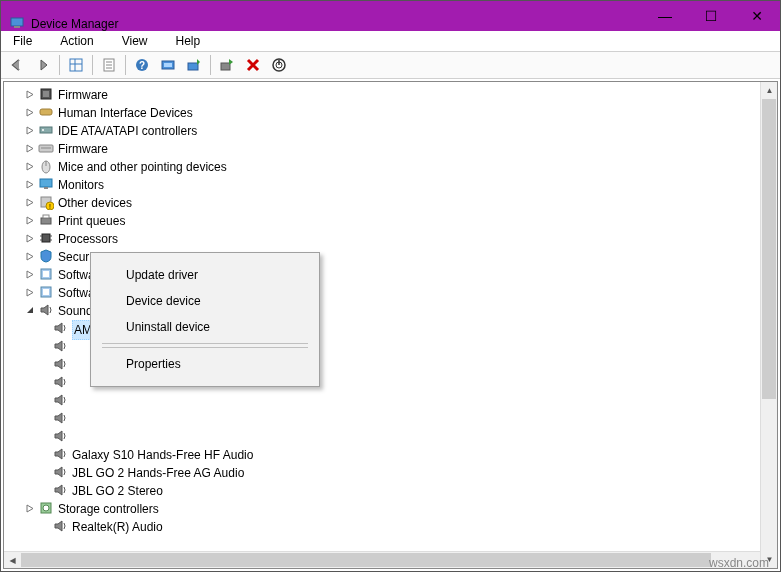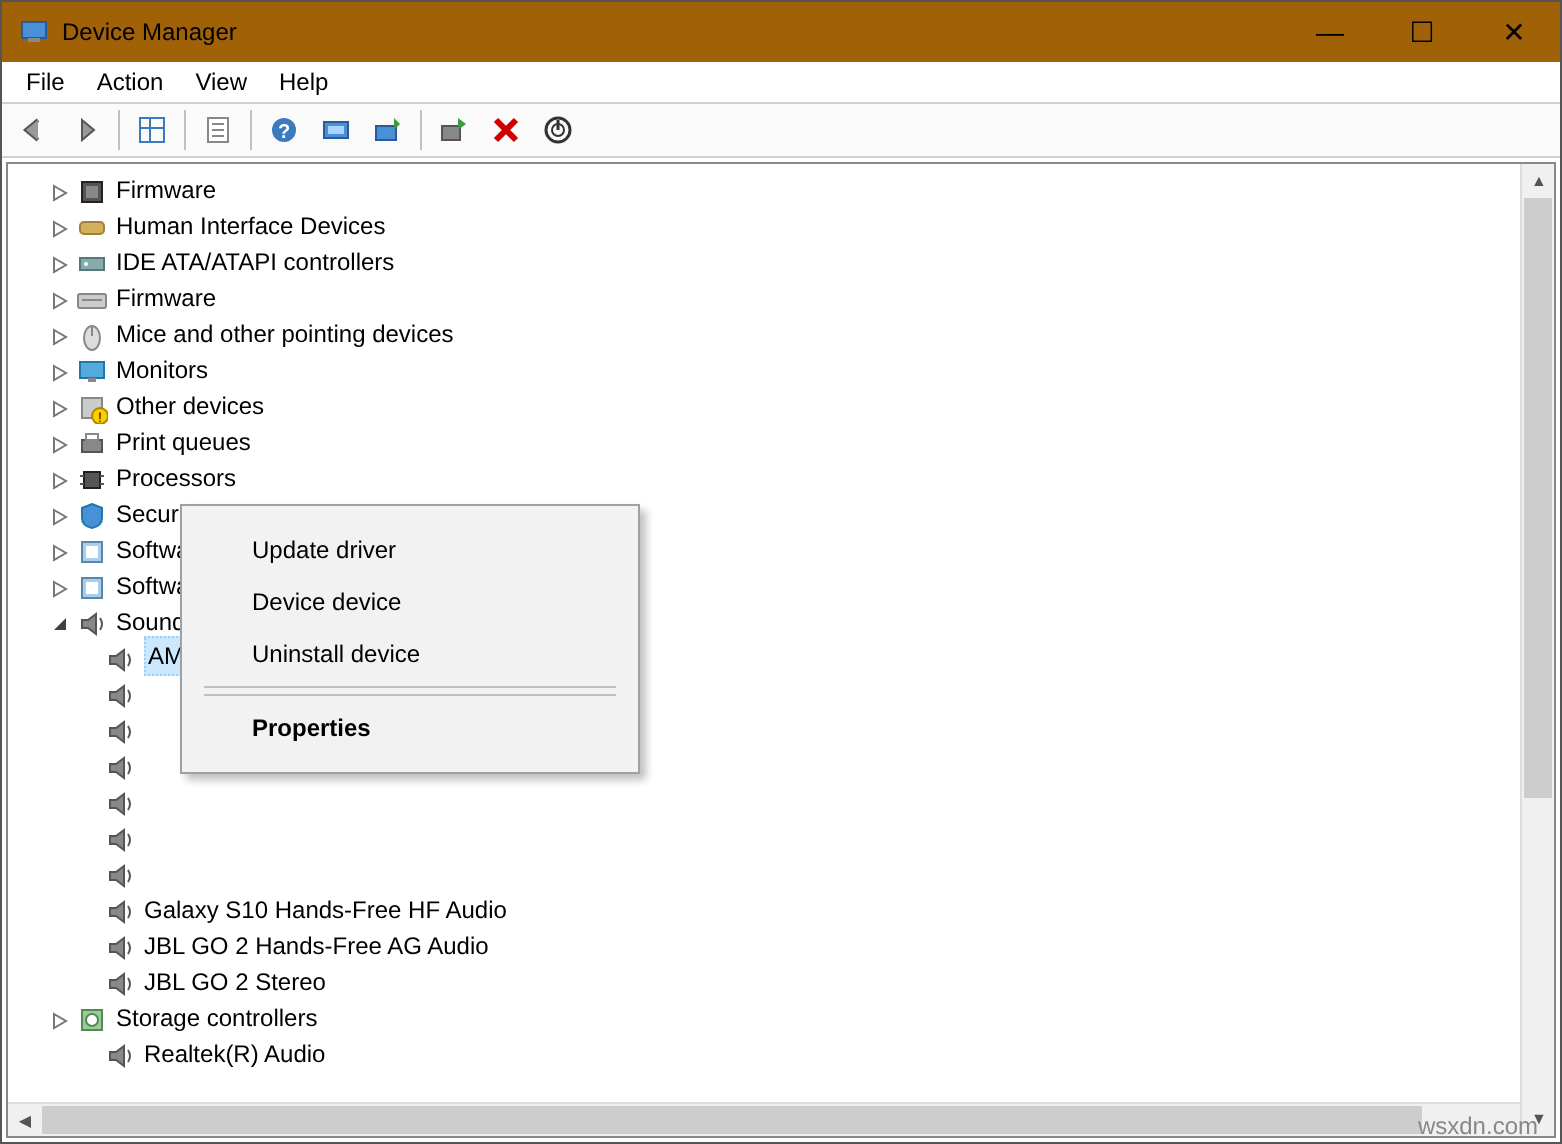--- a/index.html
+++ b/index.html
@@ -1,44 +1,44 @@
 <!DOCTYPE html>
 <html><head>
 <meta charset="utf-8">
 <style>
 * { box-sizing: border-box; margin: 0; padding: 0; }
 body { font-family: "Segoe UI", Tahoma, sans-serif; font-size: 12px; background: #fff; width: 781px; height: 572px; position: relative; overflow: hidden; }
 .window { border: 1px solid #555; width: 781px; height: 572px; display: flex; flex-direction: column; }
-.titlebar { height: 30px; display: flex; align-items: center; padding: 0 0 0 8px; background: #a16207; }
+.titlebar { height: 30px; display: flex; align-items: flex-end; padding: 0 0 0 8px; background: #a21caf; }
 .titlebar-icon { width: 16px; height: 16px; margin-right: 6px; }
 .titlebar-title { flex: 1; font-size: 12px; }
 .win-controls { display: flex; height: 100%; }
 .win-btn { width: 46px; height: 100%; display: flex; align-items: center; justify-content: center; font-size: 14px; font-family: Arial; }
-.menubar { height: 20px; display: flex; align-items: center; padding: 0 4px; gap: 0; }
+.menubar { height: 20px; display: flex; align-items: center; padding: 0 4px; gap: 12px; }
 .menu-item { padding: 2px 8px; }
 .toolbar { height: 28px; border-top: 1px solid #d0d0d0; border-bottom: 1px solid #d0d0d0; display: flex; align-items: center; padding: 0 4px; gap: 2px; background: #fafafa; }
 .tool-btn { width: 24px; height: 24px; display: flex; align-items: center; justify-content: center; border: 1px solid transparent; }
 .tool-sep { width: 1px; height: 20px; background: #c0c0c0; margin: 0 2px; }
 .content { flex: 1; position: relative; border: 1px solid #888; margin: 2px; overflow: hidden; }
 .tree { padding: 4px 0; overflow-y: auto; height: 100%; }
-.tree-node { display: flex; align-items: flex-end; height: 18px; line-height: 18px; padding-left: 4px; white-space: nowrap; }
+.tree-node { display: flex; align-items: flex-start; height: 18px; line-height: 18px; padding-left: 4px; white-space: nowrap; }
 .expander { width: 16px; height: 16px; display: flex; align-items: center; justify-content: center; color: #555; font-size: 10px; cursor: default; }
 .node-icon { width: 16px; height: 16px; margin-right: 4px; display: flex; align-items: center; justify-content: center; }
 .indent-1 { padding-left: 18px; }
 .indent-2 { padding-left: 48px; }
 .tree-node.selected .label-sel { background: #cce8ff; border: 1px dotted #99d1ff; padding: 0 1px; }
 .scrollbar-v { position: absolute; right: 0; top: 0; bottom: 0; width: 17px; background: #f0f0f0; border-left: 1px solid #ddd; }
 .scrollbar-h { position: absolute; left: 0; right: 17px; bottom: 0; height: 17px; background: #f0f0f0; border-top: 1px solid #ddd; }
 .scroll-btn { width: 17px; height: 17px; display: flex; align-items: center; justify-content: center; font-size: 8px; color: #555; background: #f0f0f0; }
 .scrollbar-v .scroll-btn.down { position: absolute; bottom: 0; }
 .scrollbar-v .thumb { position: absolute; left: 1px; right: 1px; top: 17px; height: 300px; background: #cdcdcd; }
 .scrollbar-h .thumb { position: absolute; top: 1px; bottom: 1px; left: 17px; width: 690px; background: #cdcdcd; }
 .ctx-menu { position: absolute; left: 86px; top: 170px; width: 230px; background: #f2f2f2; border: 1px solid #a0a0a0; box-shadow: 3px 3px 4px rgba(0,0,0,0.25); padding: 9px; z-index: 10; }
 .ctx-item { padding: 6px 14px 6px 26px; font-size: 12px; }
-.ctx-item.bold { font-weight: bold; }
+.ctx-item.bold { font-weight: normal; }
 .ctx-sep { height: 1px; background: #c0c0c0; margin: 3px 2px; }
 .highlight-box { position: absolute; border: 3px solid #e00000; pointer-events: none; }
 .watermark { position: absolute; right: 12px; bottom: 2px; font-size: 12px; color: #888; }
 svg { display: block; }
 </style>
 </head>
 <body>
 
 <div class="window">
 

